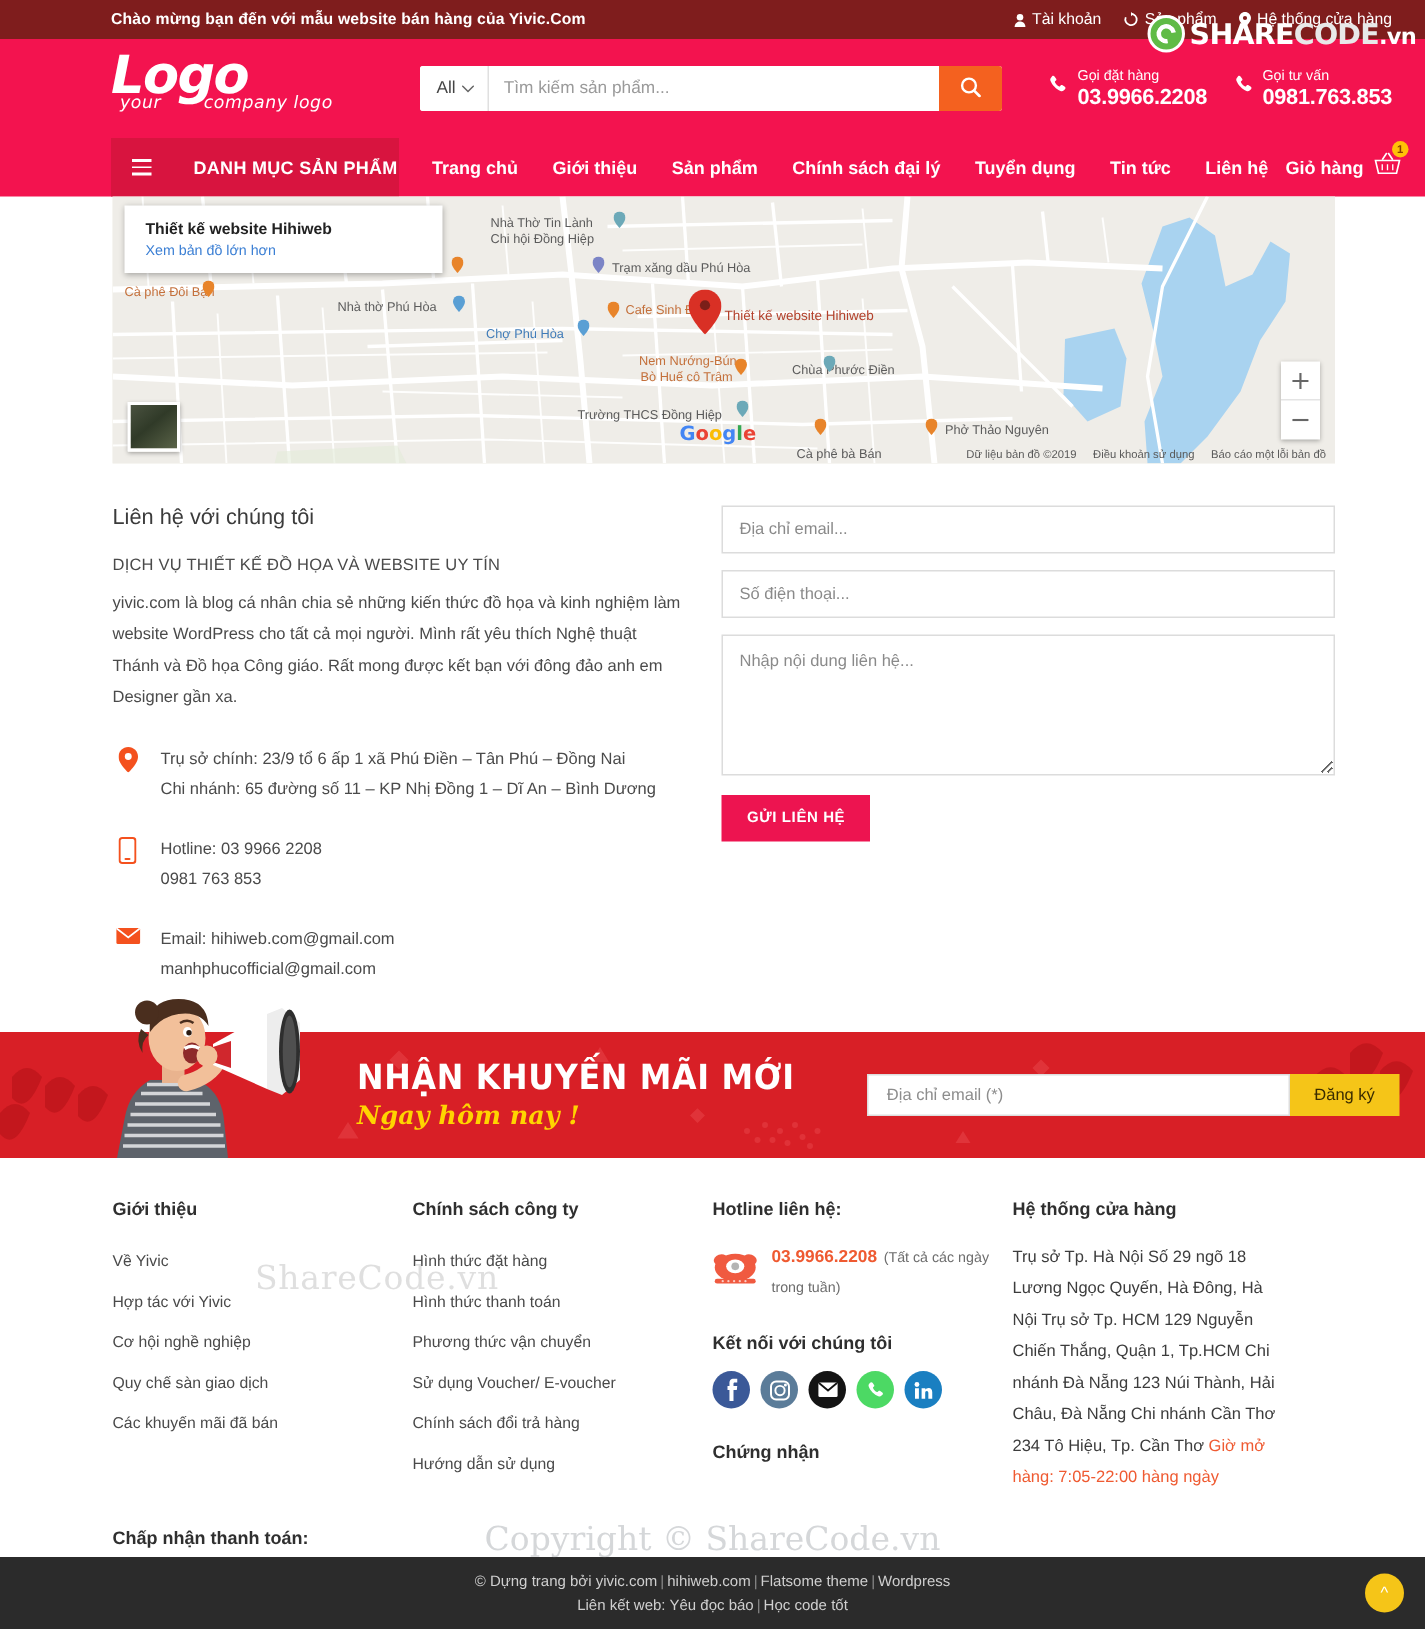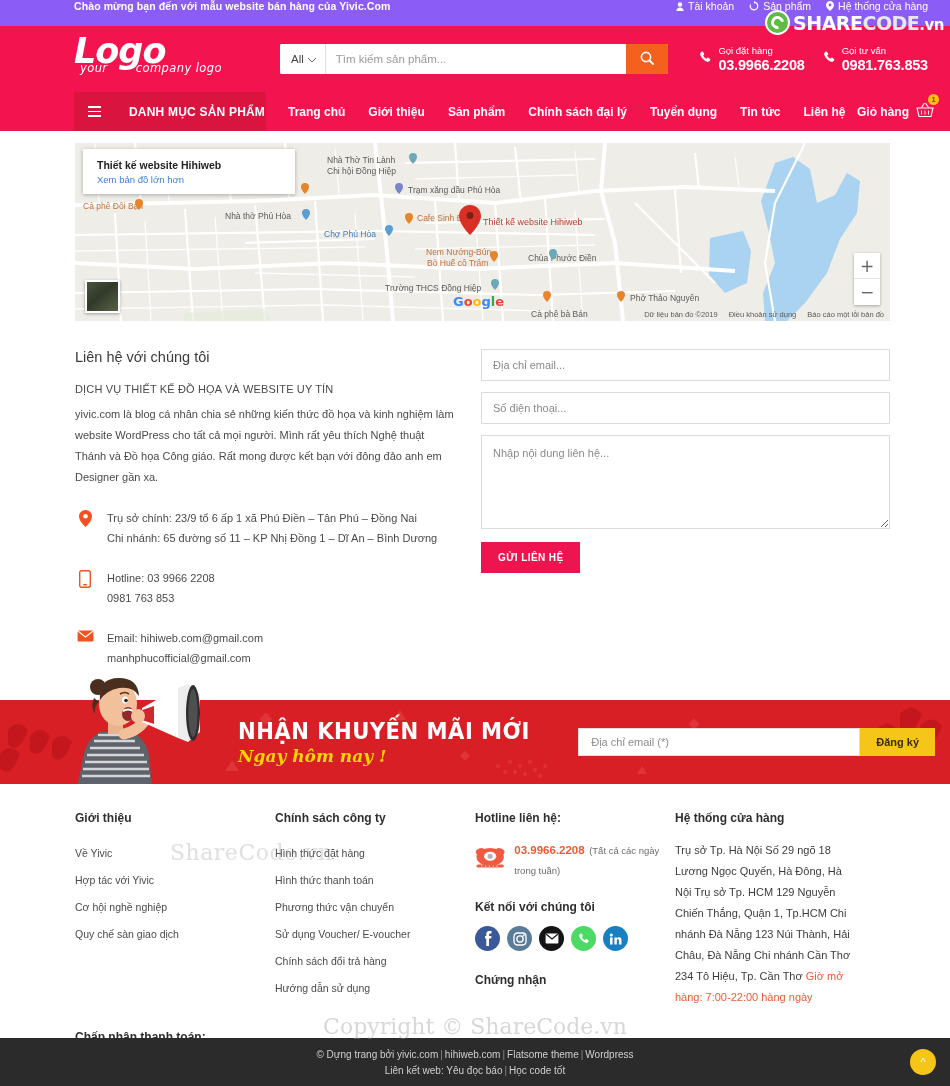--- a/index.html
+++ b/index.html
@@ -8,24 +8,24 @@
     width: 950px;
     font-family: "Liberation Sans", sans-serif;
     background: #ffffff;
     color: #333;
     -webkit-font-smoothing: antialiased;
   }
   body { position: relative; width: 950px; height: 1086px; overflow: hidden; }
 
   
   .topbar {
-    background: #8b5cf6;
+    background: #7f1d1d;
     height: 26px;
     display: flex;
-    align-items: flex-start;
+    align-items: center;
     padding: 0 16px 0 74px;
     position: relative;
   }
   .topbar-welcome {
     font-size: 10.5px;
     color: #fff;
     font-weight: 600;
     letter-spacing: .1px;
   }
   .topbar-links {
@@ -237,21 +237,21 @@
     font-size: 7.5px;
     font-weight: bold;
     border-radius: 50%;
     width: 11px; height: 11px;
     display: flex; align-items: center; justify-content: center;
   }
 
   
   .map {
     position: relative;
-    margin: 12px 60px 0 75px;
+    margin: 0 60px 0 75px;
     height: 178px;
     background: #EFEDE8;
     overflow: hidden;
   }
   .map-svg { position: absolute; inset: 0; width: 100%; height: 100%; }
   .map-infowin {
     position: absolute;
     left: 8px; top: 6px;
     background: #fff;
     padding: 10px 28px 9px 14px;
@@ -428,21 +428,21 @@
     outline: 0;
     font-family: "Liberation Sans", sans-serif;
     color: #555;
   }
   .nl-input::placeholder { color: #8d8d8d; }
   .nl-btn {
     background: #F5C518;
     border: 0;
     color: #3a2c00;
     font-size: 11px;
-    font-weight: bold;
+    font-weight: normal;
     padding: 0 16px;
     cursor: pointer;
     font-family: "Liberation Sans", sans-serif;
   }
 
   
   .footer {
     display: flex;
     padding: 27px 58px 0 75px;
     gap: 0;
@@ -947,20 +947,21 @@
   </div>
 </div>
 
 <div class="footer">
   <div class="fcol fcol-1">
     <div class="fc-title">Giới thiệu</div>
     <a class="fc-link">Về Yivic</a>
     <a class="fc-link">Hợp tác với Yivic</a>
     <a class="fc-link">Cơ hội nghề nghiệp</a>
     <a class="fc-link">Quy chế sàn giao dịch</a>
+    <a class="fc-link">Các khuyến mãi đã bán</a>
   </div>
 
   <div class="fcol fcol-2">
     <div class="fc-title">Chính sách công ty</div>
     <a class="fc-link">Hình thức đặt hàng</a>
     <a class="fc-link">Hình thức thanh toán</a>
     <a class="fc-link">Phương thức vận chuyển</a>
     <a class="fc-link">Sử dụng Voucher/ E-voucher</a>
     <a class="fc-link">Chính sách đổi trả hàng</a>
     <a class="fc-link">Hướng dẫn sử dụng</a>
@@ -1021,21 +1022,21 @@
             <path d="M5.4 4.5h2.5v1c.4-.7 1.2-1.2 2.2-1.2 1.7 0 2.4 1.1 2.4 2.9v4.3H9.9V7.7c0-.9-.3-1.4-1.1-1.4-.7 0-1 .5-1 1.4v3.8H5.4z" fill="#fff"></path>
           </svg>
       </span>
     </div>
     <div class="fc-title" style="margin-bottom:0">Chứng nhận</div>
   </div>
 
   <div class="fcol fcol-4">
     <div class="fc-title">Hệ thống cửa hàng</div>
     <div class="store-text">
-      <span>Trụ sở Tp. Hà Nội Số 29 ngõ 18 Lương Ngọc Quyến, Hà Đông, Hà Nội Trụ sở Tp. HCM 129 Nguyễn Chiến Thắng, Quận 1, Tp.HCM Chi nhánh Đà Nẵng 123 Núi Thành, Hải Châu, Đà Nẵng Chi nhánh Cần Thơ 234 Tô Hiệu, Tp. Cần Thơ </span><span class="hours">Giờ mở hàng: 7:00-22:00 hàng ngày</span>
+      <span>Trụ sở Tp. Hà Nội Số 29 ngõ 18 Lương Ngọc Quyến, Hà Đông, Hà Nội Trụ sở Tp. HCM 129 Nguyễn Chiến Thắng, Quận 1, Tp.HCM Chi nhánh Đà Nẵng 123 Núi Thành, Hải Châu, Đà Nẵng Chi nhánh Cần Thơ 234 Tô Hiệu, Tp. Cần Thơ </span><span class="hours">Giờ mở hàng: 7:05-22:00 hàng ngày</span>
     </div>
   </div>
 </div>
 
 <div class="payments">
   <div class="pay-title">Chấp nhận thanh toán:</div>
   <div class="pay-row">
     <div class="pay-item">
       <div class="pay-icon">
         <svg width="34" height="26" viewBox="0 0 34 26">

